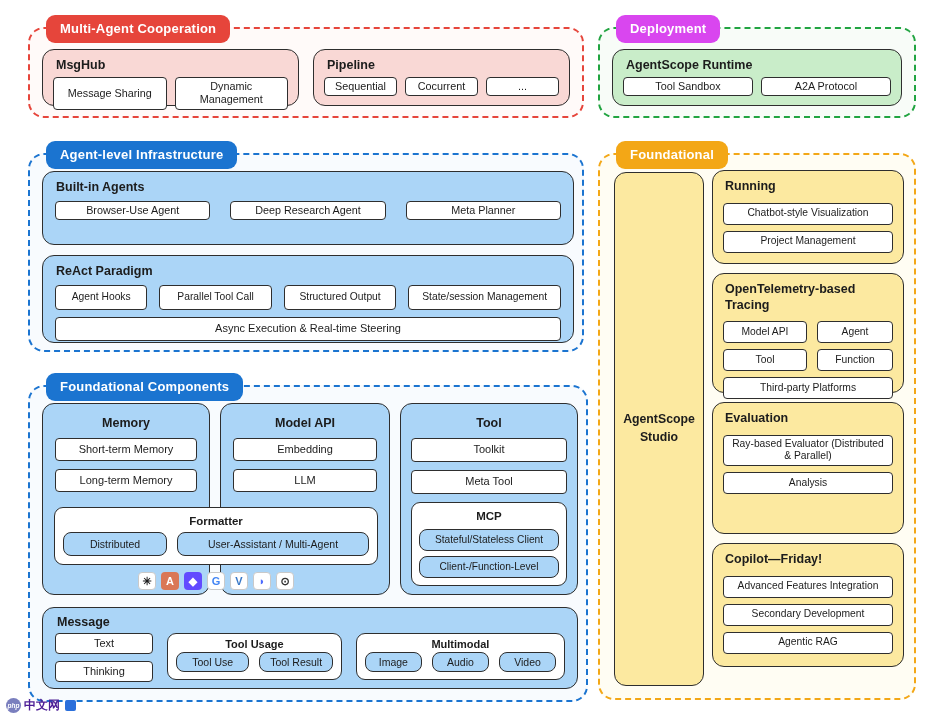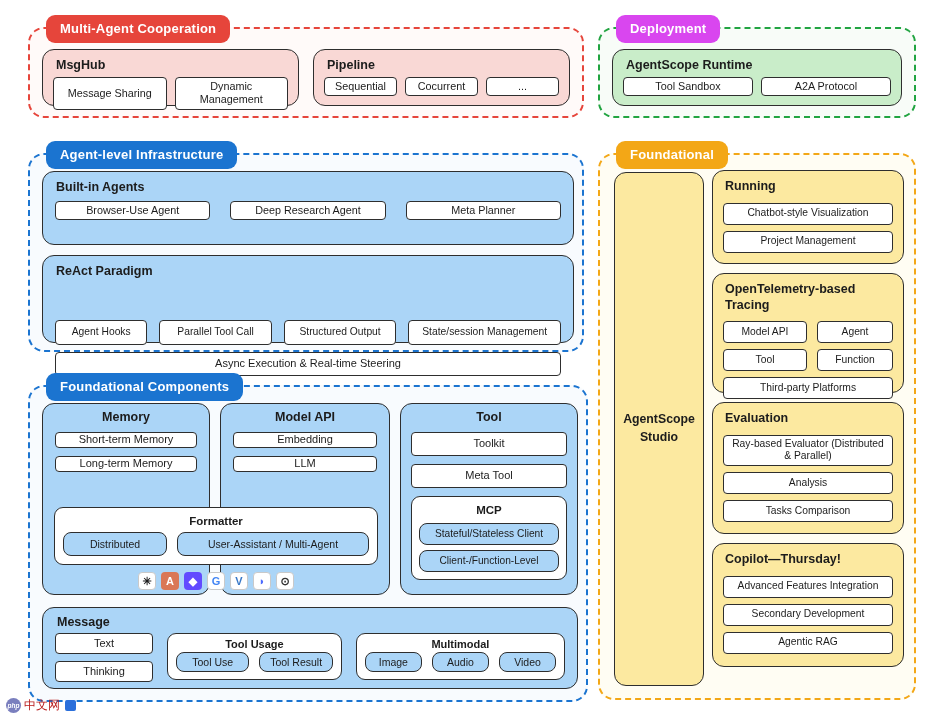--- a/index.html
+++ b/index.html
@@ -34,21 +34,21 @@
 
   
   .grp { border: 1.6px solid #2e2e2e; border-radius: 12px; }
   .pink   { background: #f9d8d5; }
   .blue-f { background: #abd5f7; }
   .green-f{ background: #c9edc9; }
   .yellow { background: #fce9a0; }
 
   .grp-title  { font-weight: 700; font-size: 12.5px; }
   .t-left     { padding: 8px 13px 5px; }
-  .t-center   { text-align: center; padding-top: 6px; }
+  .t-center   { text-align: center; padding-top: 12px; }
 
   
   .leaf {
     background: #fff; border: 1.3px solid #2e2e2e; border-radius: 4px;
     display: flex; align-items: center; justify-content: center;
     text-align: center; font-size: 11px; padding: 2px 5px; line-height: 1.25;
   }
   .chip {
     background: #abd5f7; border: 1.3px solid #2e2e2e; border-radius: 8px;
     display: flex; align-items: center; justify-content: center;
@@ -63,30 +63,30 @@
   .two-col { position: absolute; left: 12px; right: 12px; top: 20px; bottom: 10px; display: flex; gap: 14px; }
   .two-col .grp { flex: 1; display: flex; flex-direction: column; }
   .items-row { display: flex; gap: 8px; padding: 0 10px 9px; flex: 1; }
   .items-row .leaf { flex: 1; font-size: 10.8px; }
 
   
   #grp-builtin { position: absolute; left: 12px; top: 16px; width: 532px; height: 74px; }
   #grp-builtin .items-row { padding: 2px 12px 10px; gap: 20px; }
   #grp-react { position: absolute; left: 12px; top: 100px; width: 532px; height: 88px; }
   .react-row { display: flex; gap: 12px; margin: 2px 12px 0; }
-  .react-row .leaf { height: 25px; font-size: 10.3px; margin-top: 35px; }
+  .react-row .leaf { height: 25px; font-size: 10.3px; }
   .fx-08 { flex: 0.8; } .fx-1 { flex: 1; } .fx-14 { flex: 1.4; }
   .wide-leaf { margin: 7px 12px 0; height: 24px; }
 
   
   .fc-top { position: absolute; left: 12px; top: 16px; width: 536px; height: 192px; }
   #grp-memory   { position: absolute; left: 0;    top: 0; width: 168px; height: 192px; }
   #grp-modelapi { position: absolute; left: 178px; top: 0; width: 170px; height: 192px; }
   #grp-tool     { position: absolute; left: 358px; top: 0; width: 178px; height: 192px; }
-  .stack-leaf { margin: 8px 12px 0; height: 16px; }
+  .stack-leaf { margin: 8px 12px 0; height: 23px; }
   #grp-tool .stack-leaf { margin: 8px 10px 0; height: 24px; }
   .mcp-box { margin: 8px 10px 0; padding: 3px 7px 7px; }
   .mcp-box .chip { height: 22px; margin-top: 5px; font-size: 10.2px; }
 
   #formatter-wrap { position: absolute; left: 12px; top: 104px; width: 324px; }
   .formatter-box { padding: 3px 8px 8px; }
   .fmt-row { display: flex; gap: 10px; margin-top: 3px; }
   .fmt-row .chip { height: 24px; }
   .fmt-row .chip:first-child { width: 104px; }
   .fmt-row .chip:last-child  { flex: 1; }
@@ -125,21 +125,21 @@
   .trace-grid { display: grid; grid-template-columns: 1.05fr 0.95fr; column-gap: 10px; }
   .trace-wide { grid-column: 1 / 3; }
 
   
   .wm { position: absolute; left: 6px; top: 697px; display: flex; align-items: center; gap: 3px; }
   .wm-badge {
     width: 15px; height: 15px; border-radius: 50%; background: #7a7fbe; color: #fff;
     font-size: 6.5px; font-weight: 700; font-style: italic;
     display: flex; align-items: center; justify-content: center;
   }
-  .wm-text { font-size: 12px; font-weight: 400; color: #b91c1c; }
+  .wm-text { font-size: 12px; font-weight: 700; color: #4c1d95; }
   .wm-sq { width: 11px; height: 11px; background: #2a6fdb; border-radius: 2px; margin-left: 2px; }
 </style>
 </head>
 <body>
 
 <div class="canvas">
 
   <section class="sec" id="sec-ma">
     <div class="pill red">Multi-Agent Cooperation</div>
     <div class="two-col">
@@ -293,25 +293,24 @@
           <div class="leaf">Tool</div>
           <div class="leaf">Function</div>
           <div class="leaf trace-wide">Third-party Platforms</div>
         </div>
       </div>
 
       <div class="grp yellow ygrp" id="ygrp-evaluation">
         <div class="grp-title">Evaluation</div>
         <div class="leaf">Ray-based Evaluator (Distributed &amp; Parallel)</div>
         <div class="leaf">Analysis</div>
-        <div class="leaf">Tasks Comparison</div>
       </div>
 
       <div class="grp yellow ygrp" id="ygrp-copilot">
-        <div class="grp-title">Copilot—Thursday!</div>
+        <div class="grp-title">Copilot—Friday!</div>
         <div class="leaf">Advanced Features Integration</div>
         <div class="leaf">Secondary Development</div>
         <div class="leaf">Agentic RAG</div>
       </div>
 
     </div>
   </section>
 
   <div class="wm">
     <div class="wm-badge">php</div>

